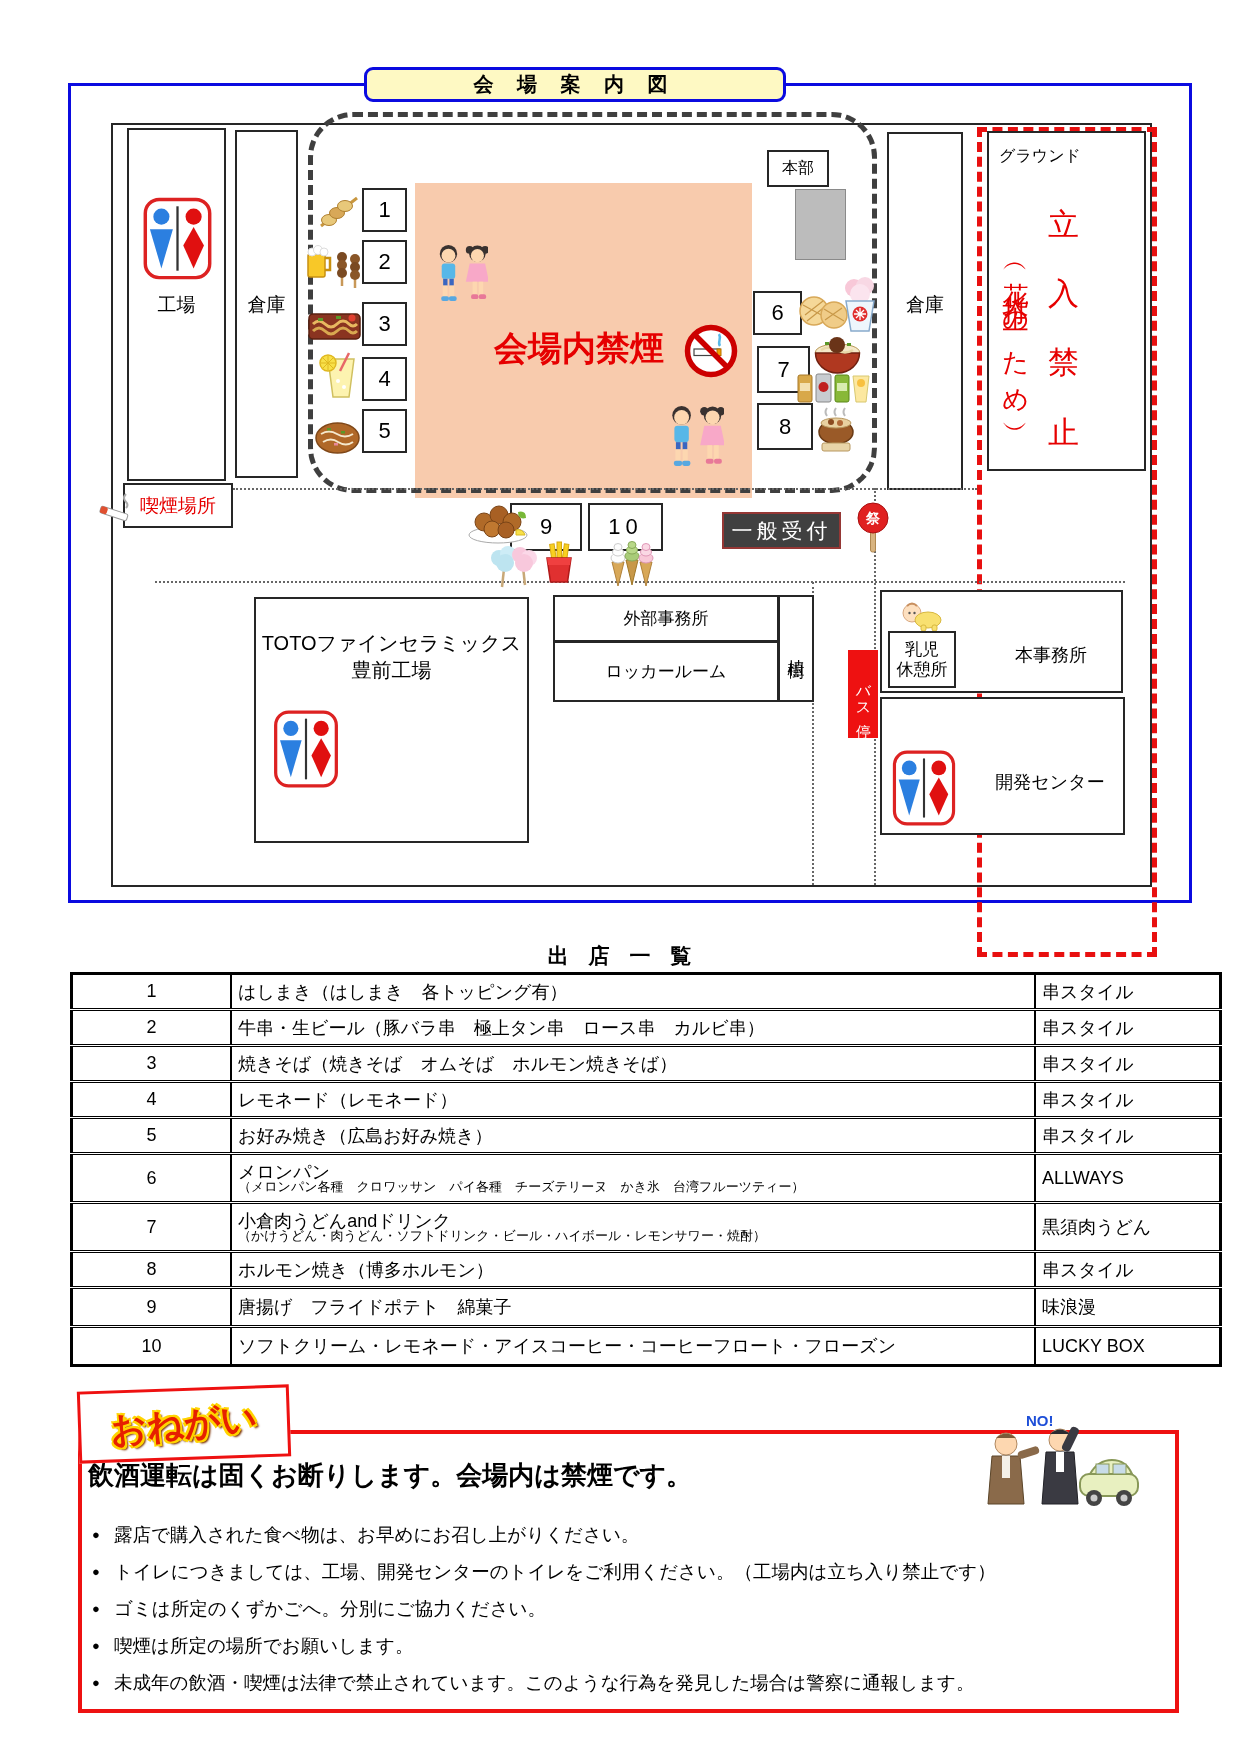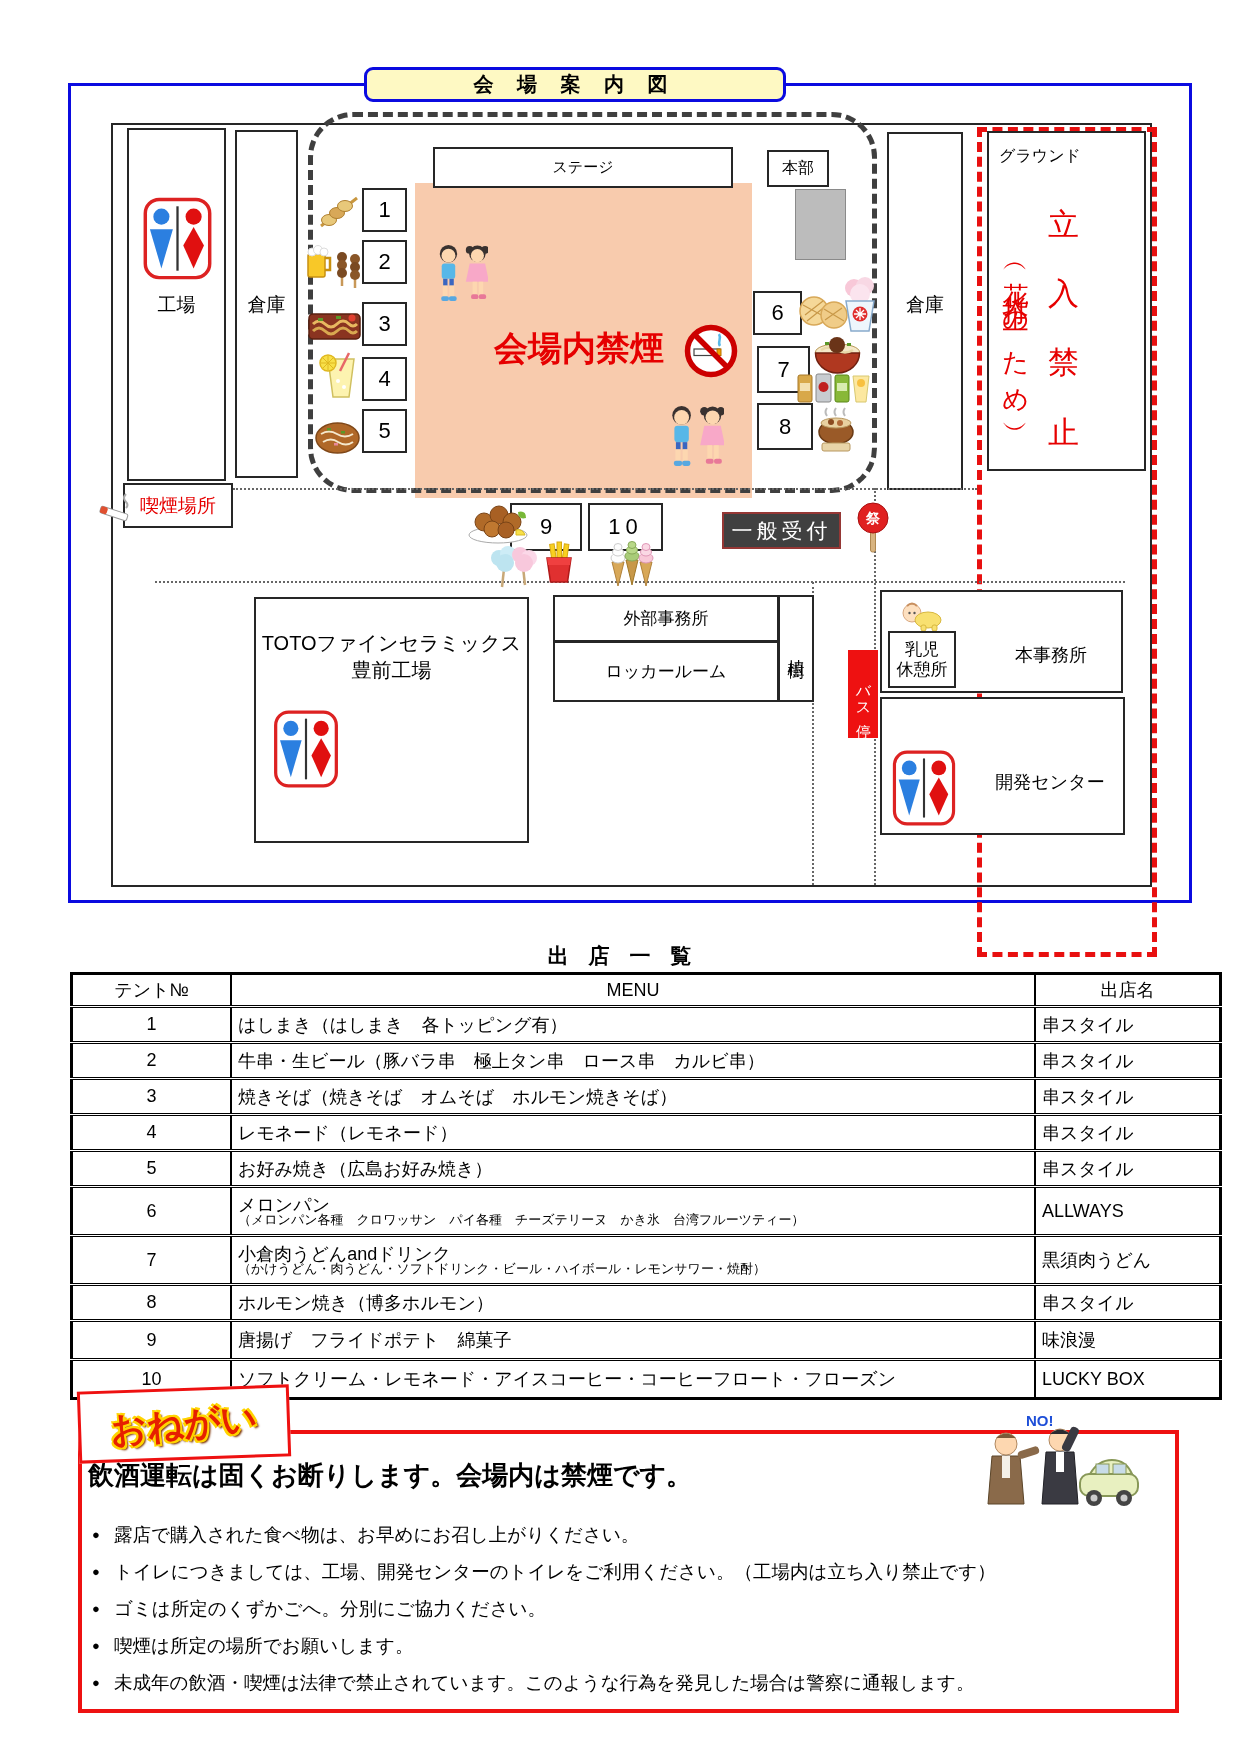--- a/index.html
+++ b/index.html
@@ -49,23 +49,20 @@
     <path d="M6 28 L26 28 L16 62 Z" fill="#2b7fe0"></path>
     <circle cx="44" cy="17" r="7" fill="#e01010"></circle>
     <path d="M44 26 L53 42 L44 62 L35 42 Z" fill="#e01010"></path>
   </svg>
 
   <div class="abs" style="left:415px;top:183px;width:337px;height:315px;background:#f8cbad;"></div>
   <div class="abs" style="left:308px;top:112px;width:569px;height:381px;border:5px dashed #3f3f3f;border-radius:45px;"></div>
 
   <div class="abs cc" style="left:364px;top:67px;width:422px;height:35px;background:#fef9c3;border:3px solid #0b0be0;border-radius:9px;font-size:20px;font-weight:bold;letter-spacing:9px;">会 場 案 内 図</div>
 
-  <div class="box cc" style="left:433px;top:147px;width:300px;height:41px;font-size:15px;">
-    <span>ステージ</span>
-  </div>
   <div class="box cc" style="left:767px;top:150px;width:62px;height:37px;font-size:16px;">
     <span>本部</span>
   </div>
   <div class="abs" style="left:795px;top:189px;width:51px;height:71px;background:#bcbcbc;border:1px solid #8a8a8a;"></div>
 
   <div class="abs red" style="left:494px;top:326px;font-size:34px;font-weight:bold;">会場内禁煙</div>
   <svg class="abs" style="left:684px;top:324px;" width="54" height="54" viewBox="0 0 54 54">
     <circle cx="27" cy="27" r="23.5" fill="#fff" stroke="#cc0000" stroke-width="5.5"></circle>
     <path d="M36 22 C33 18 38 15 35 10" fill="none" stroke="#58b8e8" stroke-width="2.5"></path>
     <rect x="10" y="25" width="26" height="6.5" fill="#fff" stroke="#444" stroke-width="1.2"></rect>
@@ -362,25 +359,20 @@
     <path d="M6 28 L26 28 L16 62 Z" fill="#2b7fe0"></path>
     <circle cx="44" cy="17" r="7" fill="#e01010"></circle>
     <path d="M44 26 L53 42 L44 62 L35 42 Z" fill="#e01010"></path>
   </svg>
   <div class="abs" style="left:980px;top:770px;width:140px;text-align:center;font-size:18px;">開発センター</div>
 
   <div class="abs" style="left:70px;top:942px;width:1106px;text-align:center;font-size:21px;font-weight:600;letter-spacing:7px;">出 店 一 覧</div>
 
   <table class="vendors abs" style="left:70px;top:972px;">
     <tbody>
-        <tr class="hdr">
-      <td class="c1">テント№</td>
-      <td class="c2">MENU</td>
-      <td class="c3" style="text-align:center;">出店名</td>
-    </tr>
     <tr class="r33">
       <td class="c1">1</td>
       <td class="c2">
             <span class="menu-main">はしまき（はしまき　各トッピング有）</span>
           </td>
       <td class="c3">串スタイル</td>
     </tr>
     <tr class="r33">
       <td class="c1">2</td>
       <td class="c2">

